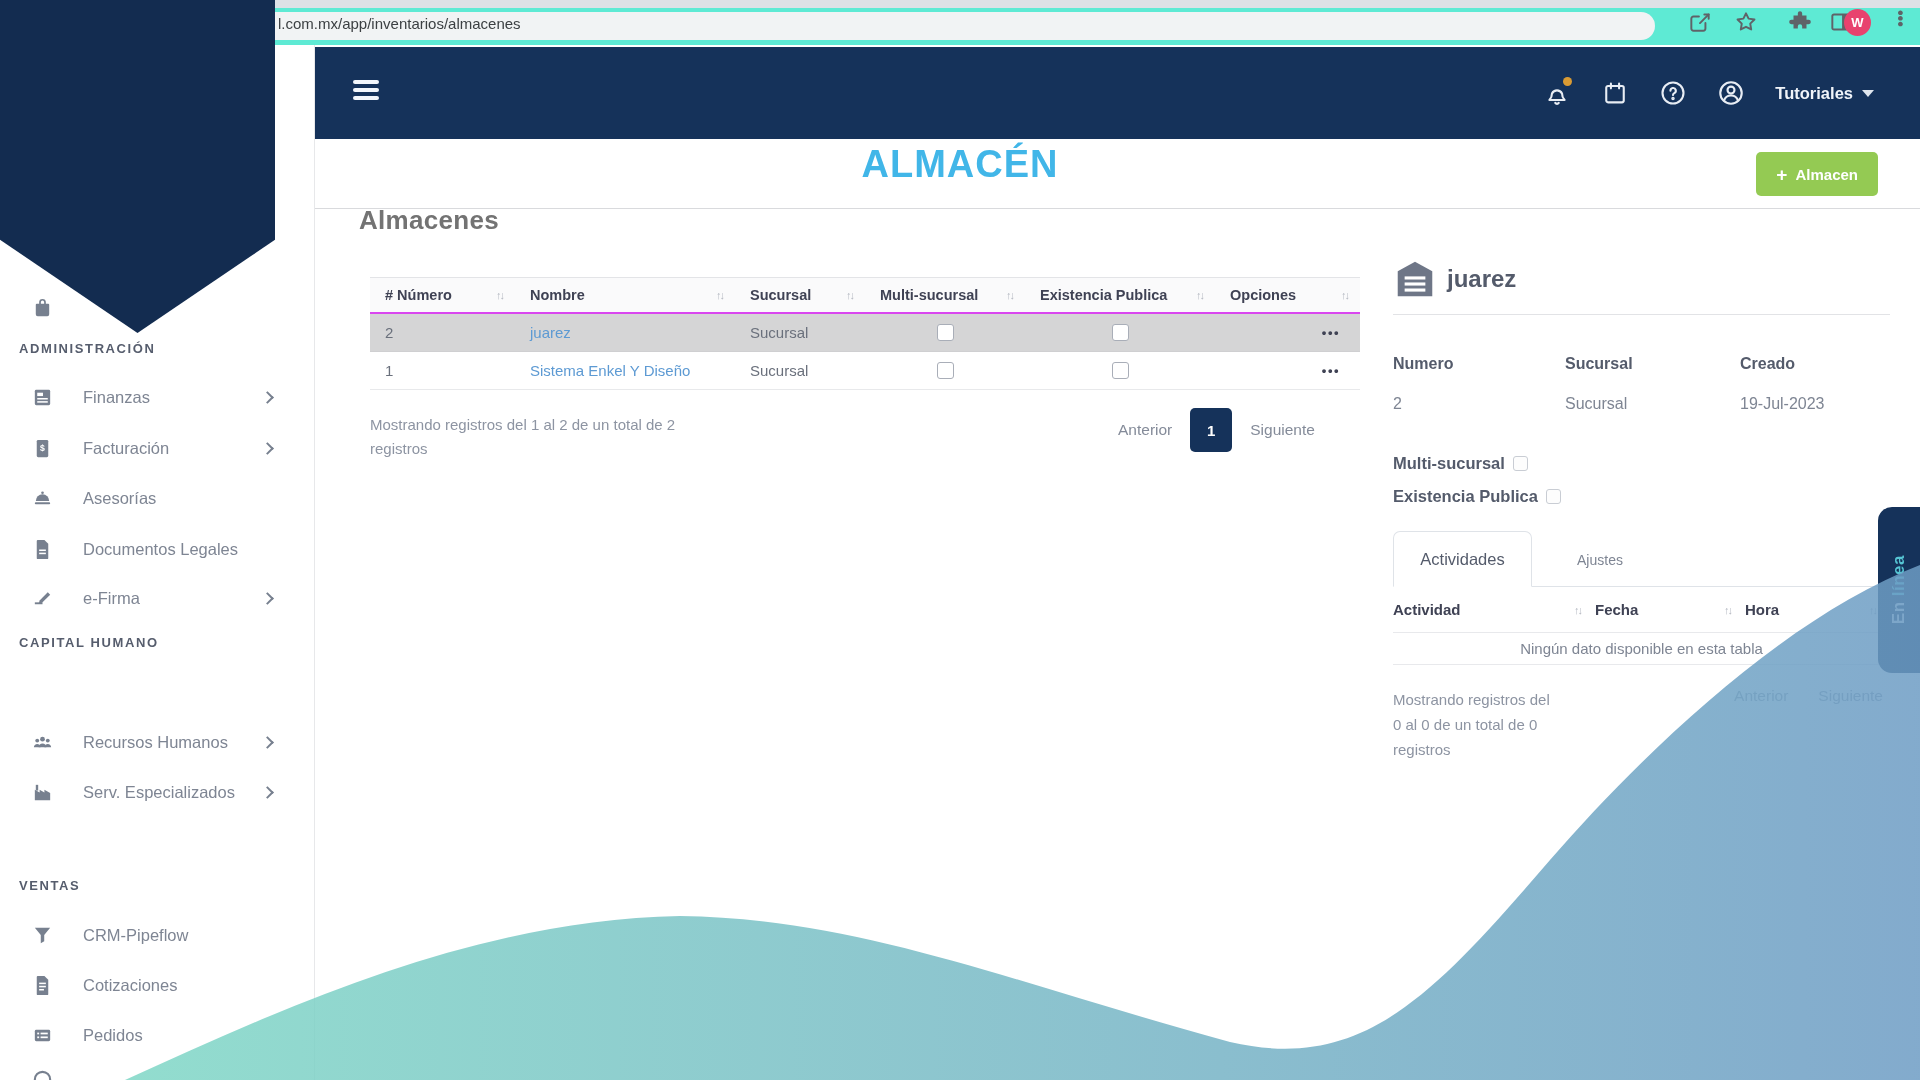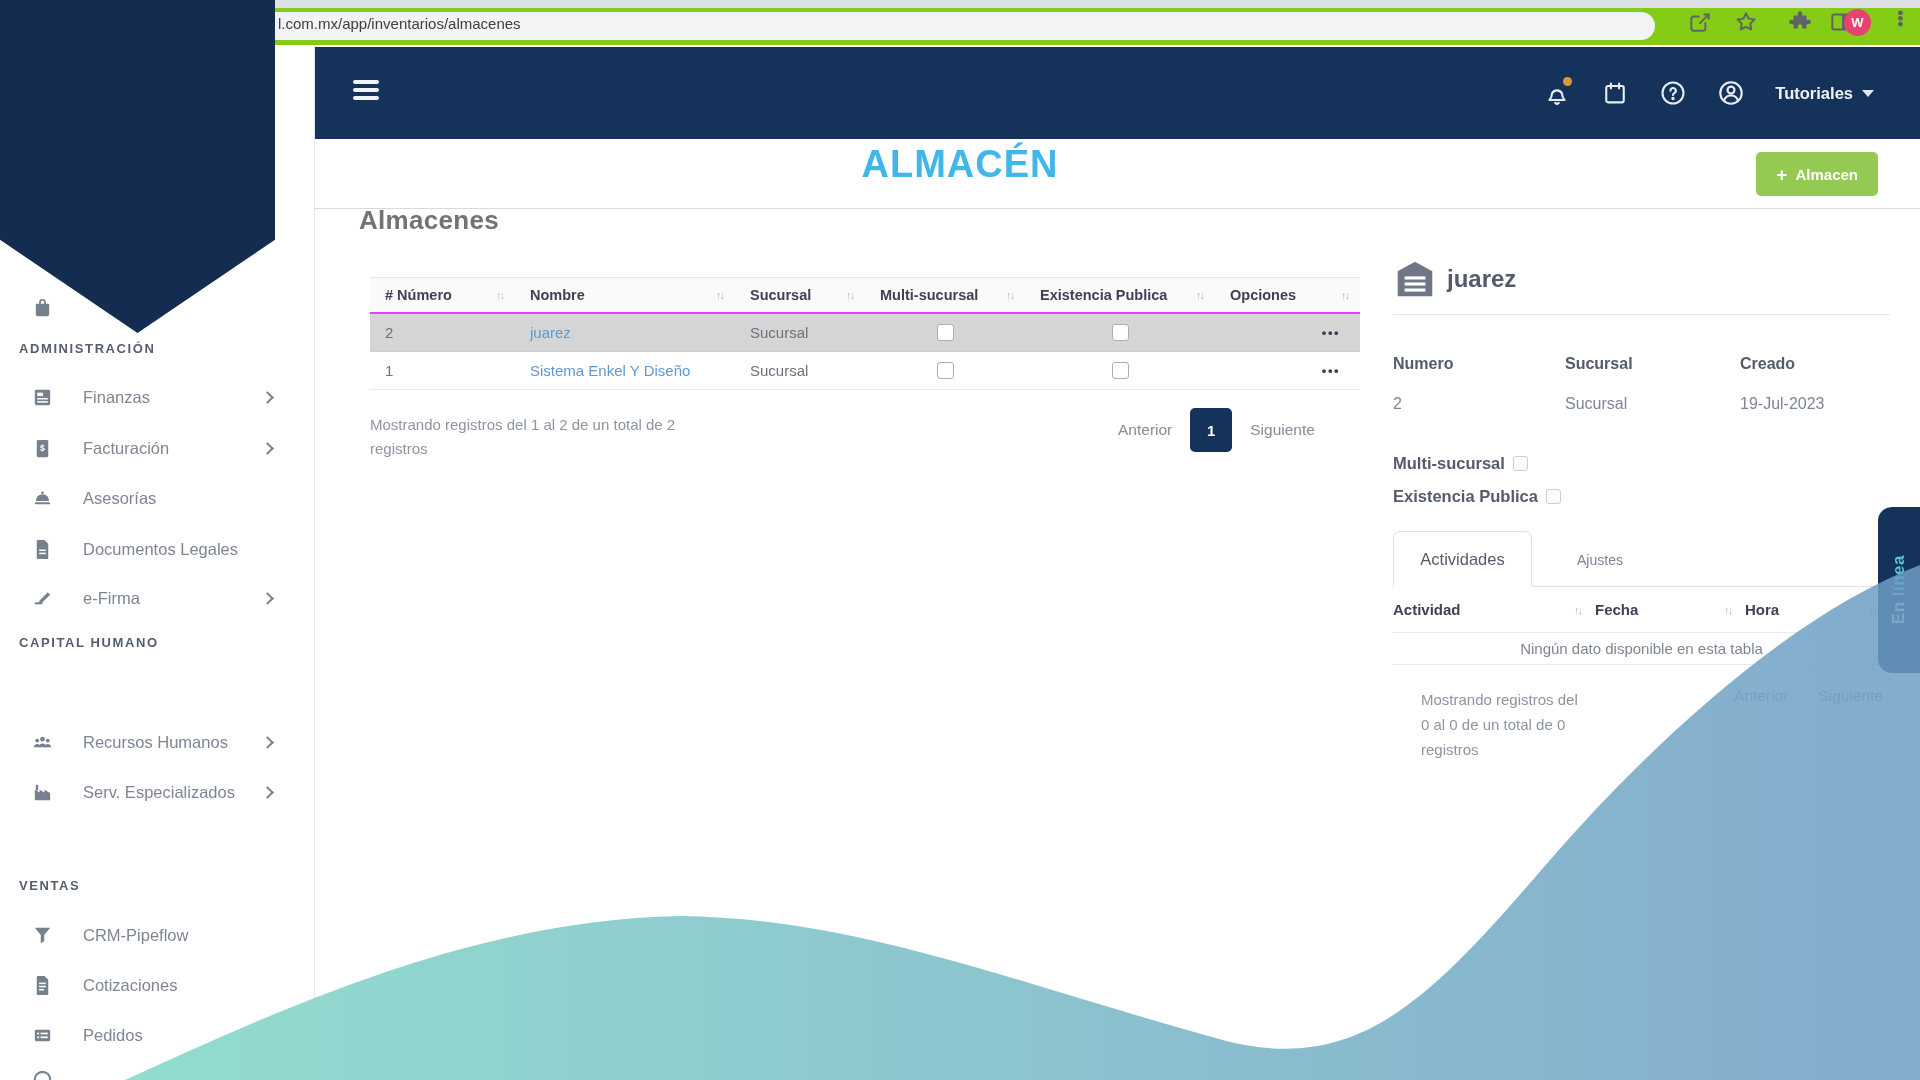--- a/index.html
+++ b/index.html
@@ -1,21 +1,21 @@
 <!DOCTYPE html>
 <html><head>
 <meta charset="utf-8">
 <style>
   * { margin:0; padding:0; box-sizing:border-box; }
   html,body { width:1920px; height:1080px; overflow:hidden; background:#fff;
               font-family:"Liberation Sans", sans-serif; }
   .abs { position:absolute; }
 
   
-  #browser { position:absolute; left:0; top:0; width:1920px; height:45px; background:#84cc16; z-index:10; }
+  #browser { position:absolute; left:0; top:0; width:1920px; height:45px; background:#5eead4; z-index:10; }
   #tabstrip { position:absolute; left:0; top:0; width:1920px; height:8px; background:#dde1e6; }
   #urlpill { position:absolute; left:225px; top:12px; width:1430px; height:28px; background:#f1f3f4; border-radius:14px; }
   #urltext { position:absolute; left:278px; top:15px; font-size:15px; color:#3c4043; }
   .bicon { position:absolute; top:9px; width:26px; height:26px; }
   .bicon svg { width:26px; height:26px; stroke:#5f6368; fill:none; stroke-width:1.8; stroke-linecap:round; stroke-linejoin:round; }
   #b-avatar { position:absolute; left:1844px; top:9px; width:27px; height:27px; border-radius:50%;
               color:#fff; font-size:13px; font-weight:bold; display:flex; align-items:center; justify-content:center; }
   #b-kebab { position:absolute; left:1893px; top:10px; font-size:16px; color:#5f6368; letter-spacing:0;
              writing-mode:vertical-rl; line-height:14px; font-weight:bold; }
 
@@ -97,21 +97,21 @@
   #tab-idle { position:absolute; left:152px; top:0; width:110px; height:55px; display:flex; align-items:center;
               justify-content:center; font-size:14px; color:#7e8593; cursor:pointer; }
 
   #act-table { width:497px; }
   .act-head { display:grid; grid-template-columns:202px 150px 145px; height:45px; align-items:center; }
   .act-th { display:flex; align-items:center; justify-content:space-between; padding-right:14px;
             font-size:15px; font-weight:bold; color:#3f4254; }
   #act-empty { height:33px; border-top:1px solid #e8e9ec; border-bottom:1px solid #e8e9ec;
                display:flex; align-items:center; justify-content:center; font-size:15px; color:#7e8593; }
   #d-foot { position:relative; margin-top:22px; }
-  #d-foot-text { width:200px; font-size:15px; color:#8d94a2; line-height:25px;margin-left:28px; }
+  #d-foot-text { width:200px; font-size:15px; color:#8d94a2; line-height:25px; }
   #d-pager { position:absolute; right:10px; top:0; display:flex; gap:30px; }
   .pg-dis { font-size:15.5px; color:#9aa1af; cursor:default; }
 
   
   #online-tab { position:absolute; right:0; top:507px; width:42px; height:166px; background:#15325a;
                 border-radius:14px 0 0 14px; z-index:40; display:flex; align-items:center; justify-content:center; cursor:pointer; }
   #online-text { writing-mode:vertical-rl; transform:rotate(180deg); font-size:17px; font-weight:bold; letter-spacing:.5px; }
   #online-text .pre { color:#d6dde6; }
   #online-text .acc { color:#56c5d4; }
 

